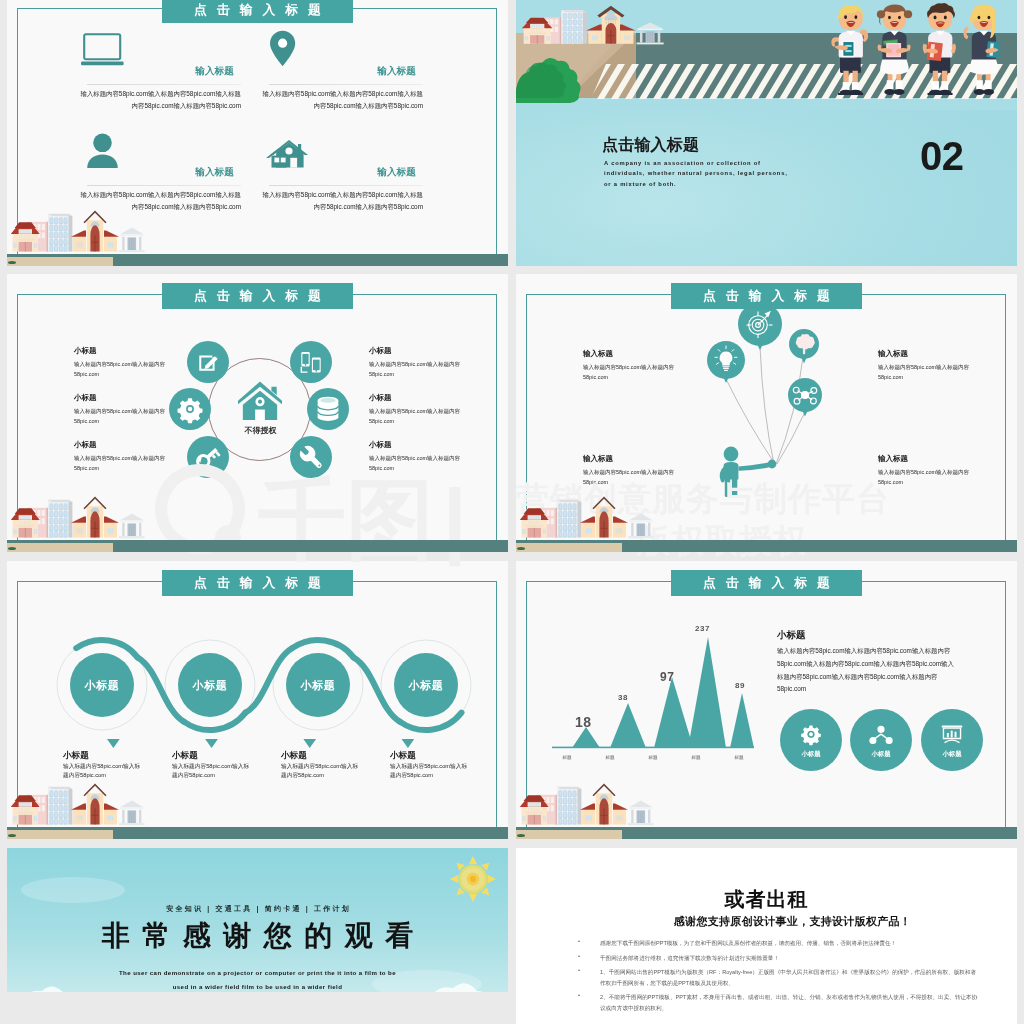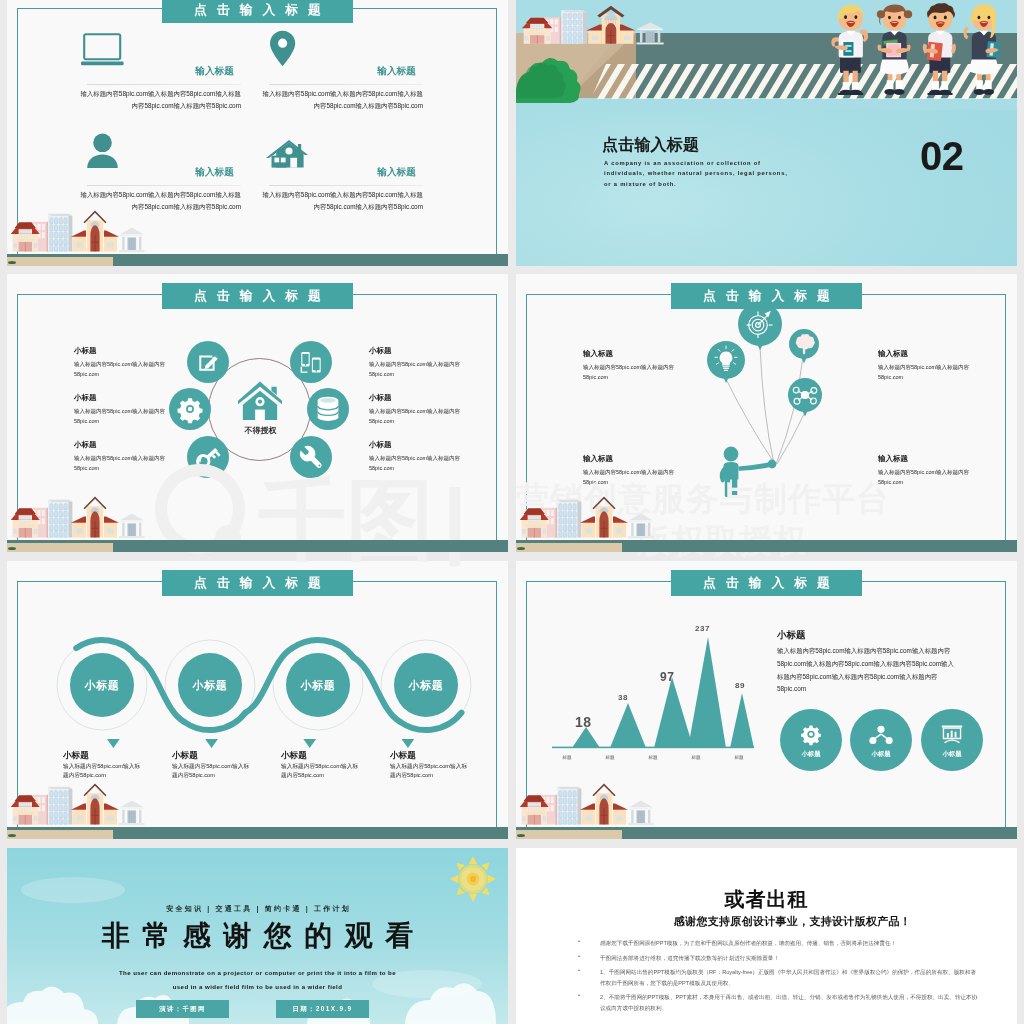--- a/index.html
+++ b/index.html
@@ -1310,21 +1310,21 @@
   <g stroke="#94a8b7" stroke-width=".42">
             <line x1="119.7" y1="27" x2="119.7" y2="37.5"></line>
             <line x1="121.8" y1="27" x2="121.8" y2="37.5"></line>
             <line x1="123.9" y1="27" x2="123.9" y2="37.5"></line>
           </g>
   <rect x="109" y="37.5" width="25.6" height="1.9" fill="#e6eaec"></rect>
 </svg>
 </div>
 </div>
 
-<div class="slide" style="left:7px;top:848px;height:176px;background:linear-gradient(180deg,#8ed5de 0%,#a3dde3 55%,#c3e9ec 100%);">
+<div class="slide" style="left:7px;top:848px;height:144px;background:linear-gradient(180deg,#8ed5de 0%,#a3dde3 55%,#c3e9ec 100%);">
   <svg width="501" height="176" viewBox="0 0 501 176" style="position:absolute;left:0;top:0;">
     <g fill="#fff" opacity=".82">
       <path d="M-6 176 q0-22 22-22 q4-13 19-11 q10-10 22 2 q18-3 20 16 q14 2 14 15z"></path>
       <path d="M110 176 q2-17 18-17 q6-14 20-9 q12-8 18 5 q16 0 16 21z"></path>
       <path d="M300 176 q1-15 16-15 q5-12 17-8 q11-7 16 5 q14 0 14 18z"></path>
       <path d="M398 176 q2-24 25-24 q6-16 23-12 q13-11 24 3 q19 0 19 33z"></path>
     </g>
     <g fill="#fff" opacity=".22">
       <ellipse cx="66" cy="42" rx="52" ry="13"></ellipse>
       <ellipse cx="420" cy="136" rx="55" ry="14"></ellipse>

